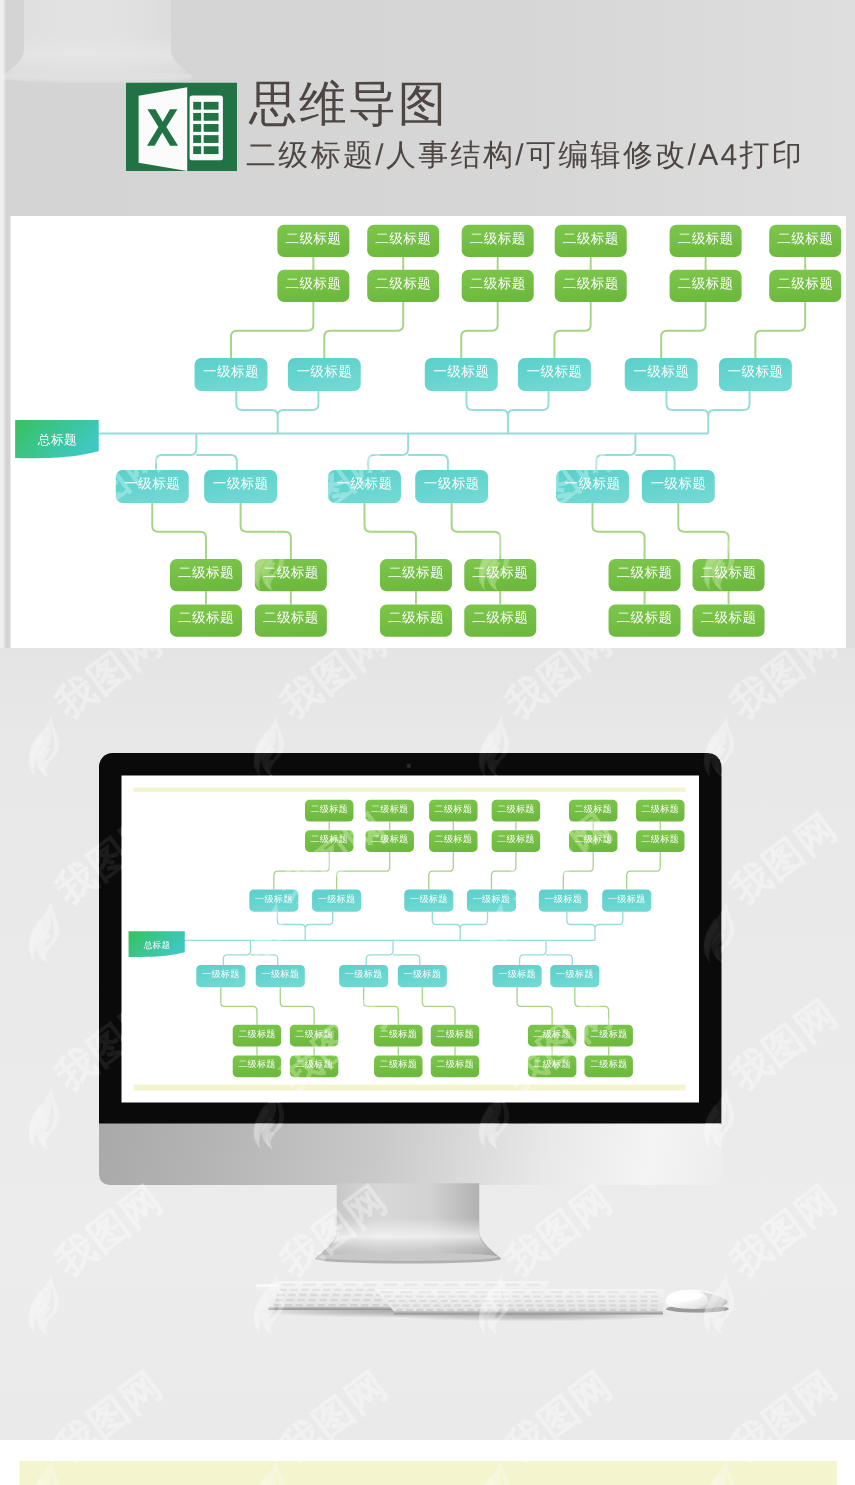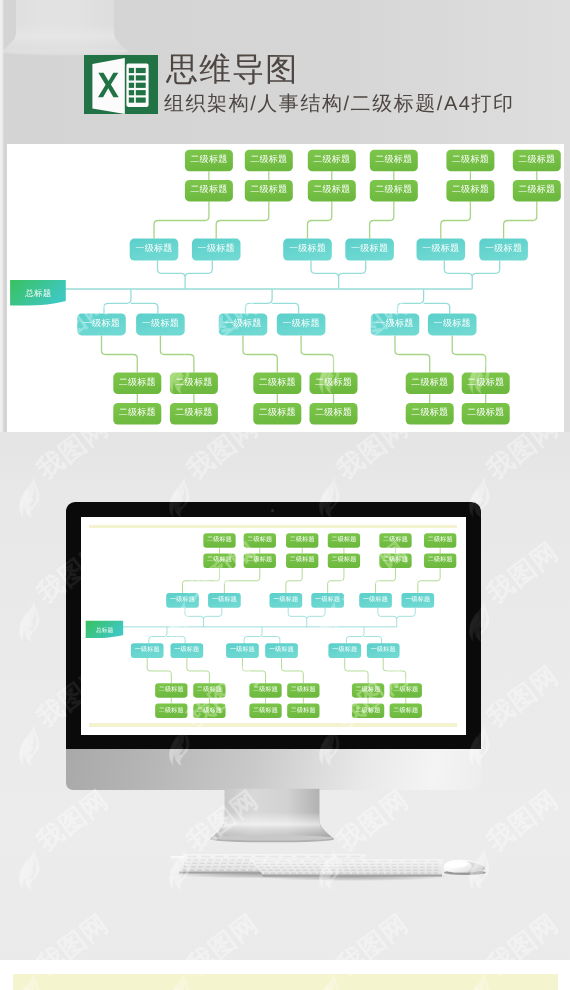--- a/index.html
+++ b/index.html
@@ -82,21 +82,21 @@
           <rect x="51.8" y="20.3" width="9.9" height="5.2"></rect>
         <rect x="44.8" y="27.7" width="5.3" height="5.2"></rect>
           <rect x="51.8" y="27.7" width="9.9" height="5.2"></rect>
         <rect x="44.8" y="35.1" width="5.3" height="5.2"></rect>
           <rect x="51.8" y="35.1" width="9.9" height="5.2"></rect>
         <rect x="44.8" y="42.5" width="5.3" height="5.2"></rect>
           <rect x="51.8" y="42.5" width="9.9" height="5.2"></rect>
       </g>
     </svg>
     <div id="hdr-title">思维导图</div>
-    <div id="hdr-sub">组织架构/人事结构/二级标题/A4打印</div>
+    <div id="hdr-sub">二级标题/人事结构/可编辑修改/A4打印</div>
   </div>
 
   <div id="card">
 <svg id="mindmap" viewBox="0 0 570 450">
   <defs>
     <linearGradient id="gGreen" x1="0" y1="0" x2="0.25" y2="1">
       <stop offset="0" stop-color="#7cc74b"></stop>
             <stop offset="1" stop-color="#6db83e"></stop>
     </linearGradient>
     <linearGradient id="gTeal" x1="0" y1="0" x2="0.5" y2="1">

